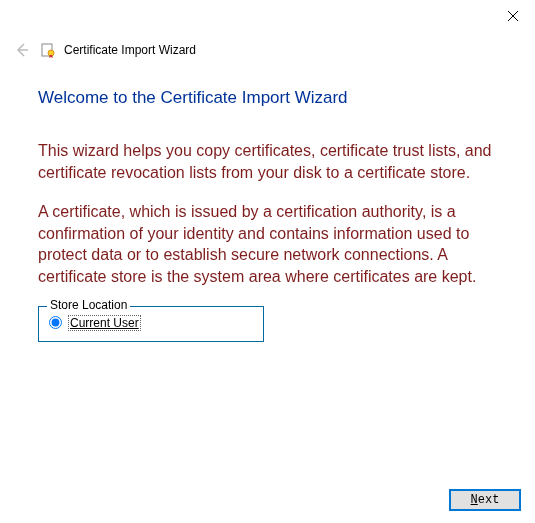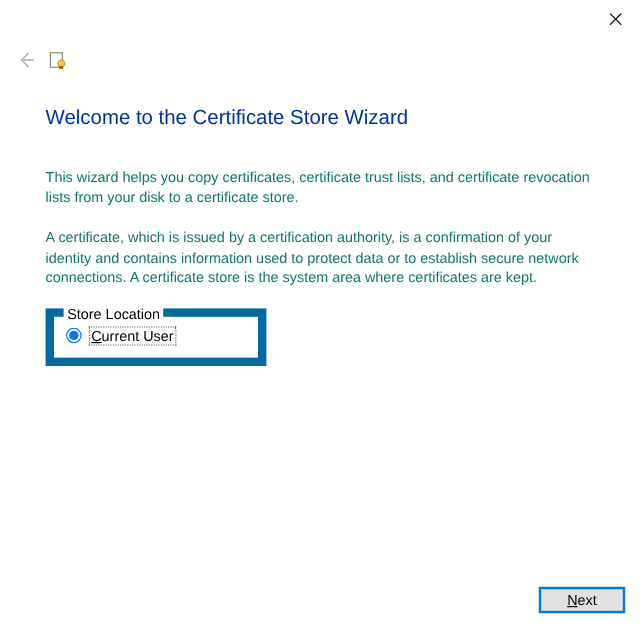--- a/index.html
+++ b/index.html
@@ -52,28 +52,28 @@
     .content {
       padding: 28px 34px 0 38px;
     }
     .heading {
       font-size: 17px;
       color: #003399;
       font-weight: 400;
       margin-bottom: 32px;
     }
     .para {
-      font-size: 12px;
-      color: #0f766e;
+      font-size: 16px;
+      color: #7f1d1d;
       line-height: 1.35;
       margin-bottom: 18px;
     }
     .fieldset {
-      border: 7px solid #0369a1;
-      width: 184px;
+      border: 1px solid #0369a1;
+      width: 226px;
       padding: 6px 10px 8px 10px;
       margin-top: 4px;
       margin-bottom: 20px;
       position: relative;
     }
     .fieldset-legend {
       position: absolute;
       top: -9px;
       left: 8px;
       background: #fff;
@@ -91,37 +91,38 @@
       cursor: pointer;
     }
     .radio-row input[type="radio"] {
       margin: 0 2px 0 0;
       cursor: pointer;
     }
     .radio-selected-text {
       display: inline;
       border: 1px dotted #666;
       padding: 0 1px;
+      text-decoration: underline;
     }
     .continue-text {
       font-size: 12px;
       margin-top: 4px;
     }
     .footer {
       position: absolute;
       bottom: 12px;
       right: 14px;
       display: flex;
       gap: 8px;
     }
     .btn {
       min-width: 72px;
       height: 22px;
       font-size: 12px;
-      font-family: Liberation Sans, sans-serif;
+      font-family: Liberation Mono, monospace;
       background: #e1e1e1;
       border: 1px solid #adadad;
       cursor: pointer;
       padding: 0 12px;
     }
     .btn.default {
       border: 1px solid #0078d7;
       outline: 1px solid #0078d7;
       outline-offset: -2px;
     }
@@ -146,24 +147,25 @@
         <line x1="4" y1="8" x2="14" y2="8" stroke="#bbb" stroke-width="1.5"></line>
       </svg>
   </div>
   <div class="cert-icon">
     <svg viewBox="0 0 16 16">
         <rect x="2" y="2" width="10" height="12" fill="#fff" stroke="#888" stroke-width="1"></rect>
         <circle cx="11" cy="11" r="3" fill="#ffcc33" stroke="#cc8800" stroke-width="0.8"></circle>
         <path d="M10 13 L9 16 L11 15 L13 16 L12 13" fill="#c33"></path>
       </svg>
   </div>
+  <span class="wizard-label">Certificate Import Wizard</span>
 </div>
 
 <div class="content">
-  <div class="heading">Welcome to the Certificate Store Wizard</div>
+  <div class="heading">Welcome to the Certificate Import Wizard</div>
   <div class="para">This wizard helps you copy certificates, certificate trust lists, and certificate revocation lists from your disk to a certificate store.</div>
   <div class="para">A certificate, which is issued by a certification authority, is a confirmation of your identity and contains information used to protect data or to establish secure network connections. A certificate store is the system area where certificates are kept.</div>
 
   <div class="fieldset">
     <div class="fieldset-legend">Store Location</div>
     <div class="radio-row">
       <input type="radio" name="storeloc" id="r-cu" checked="" style="">
       <label for="r-cu"><span class="radio-selected-text"><span class="btn-accel">C</span><span>urrent User</span></span></label>
     </div>
   </div>

